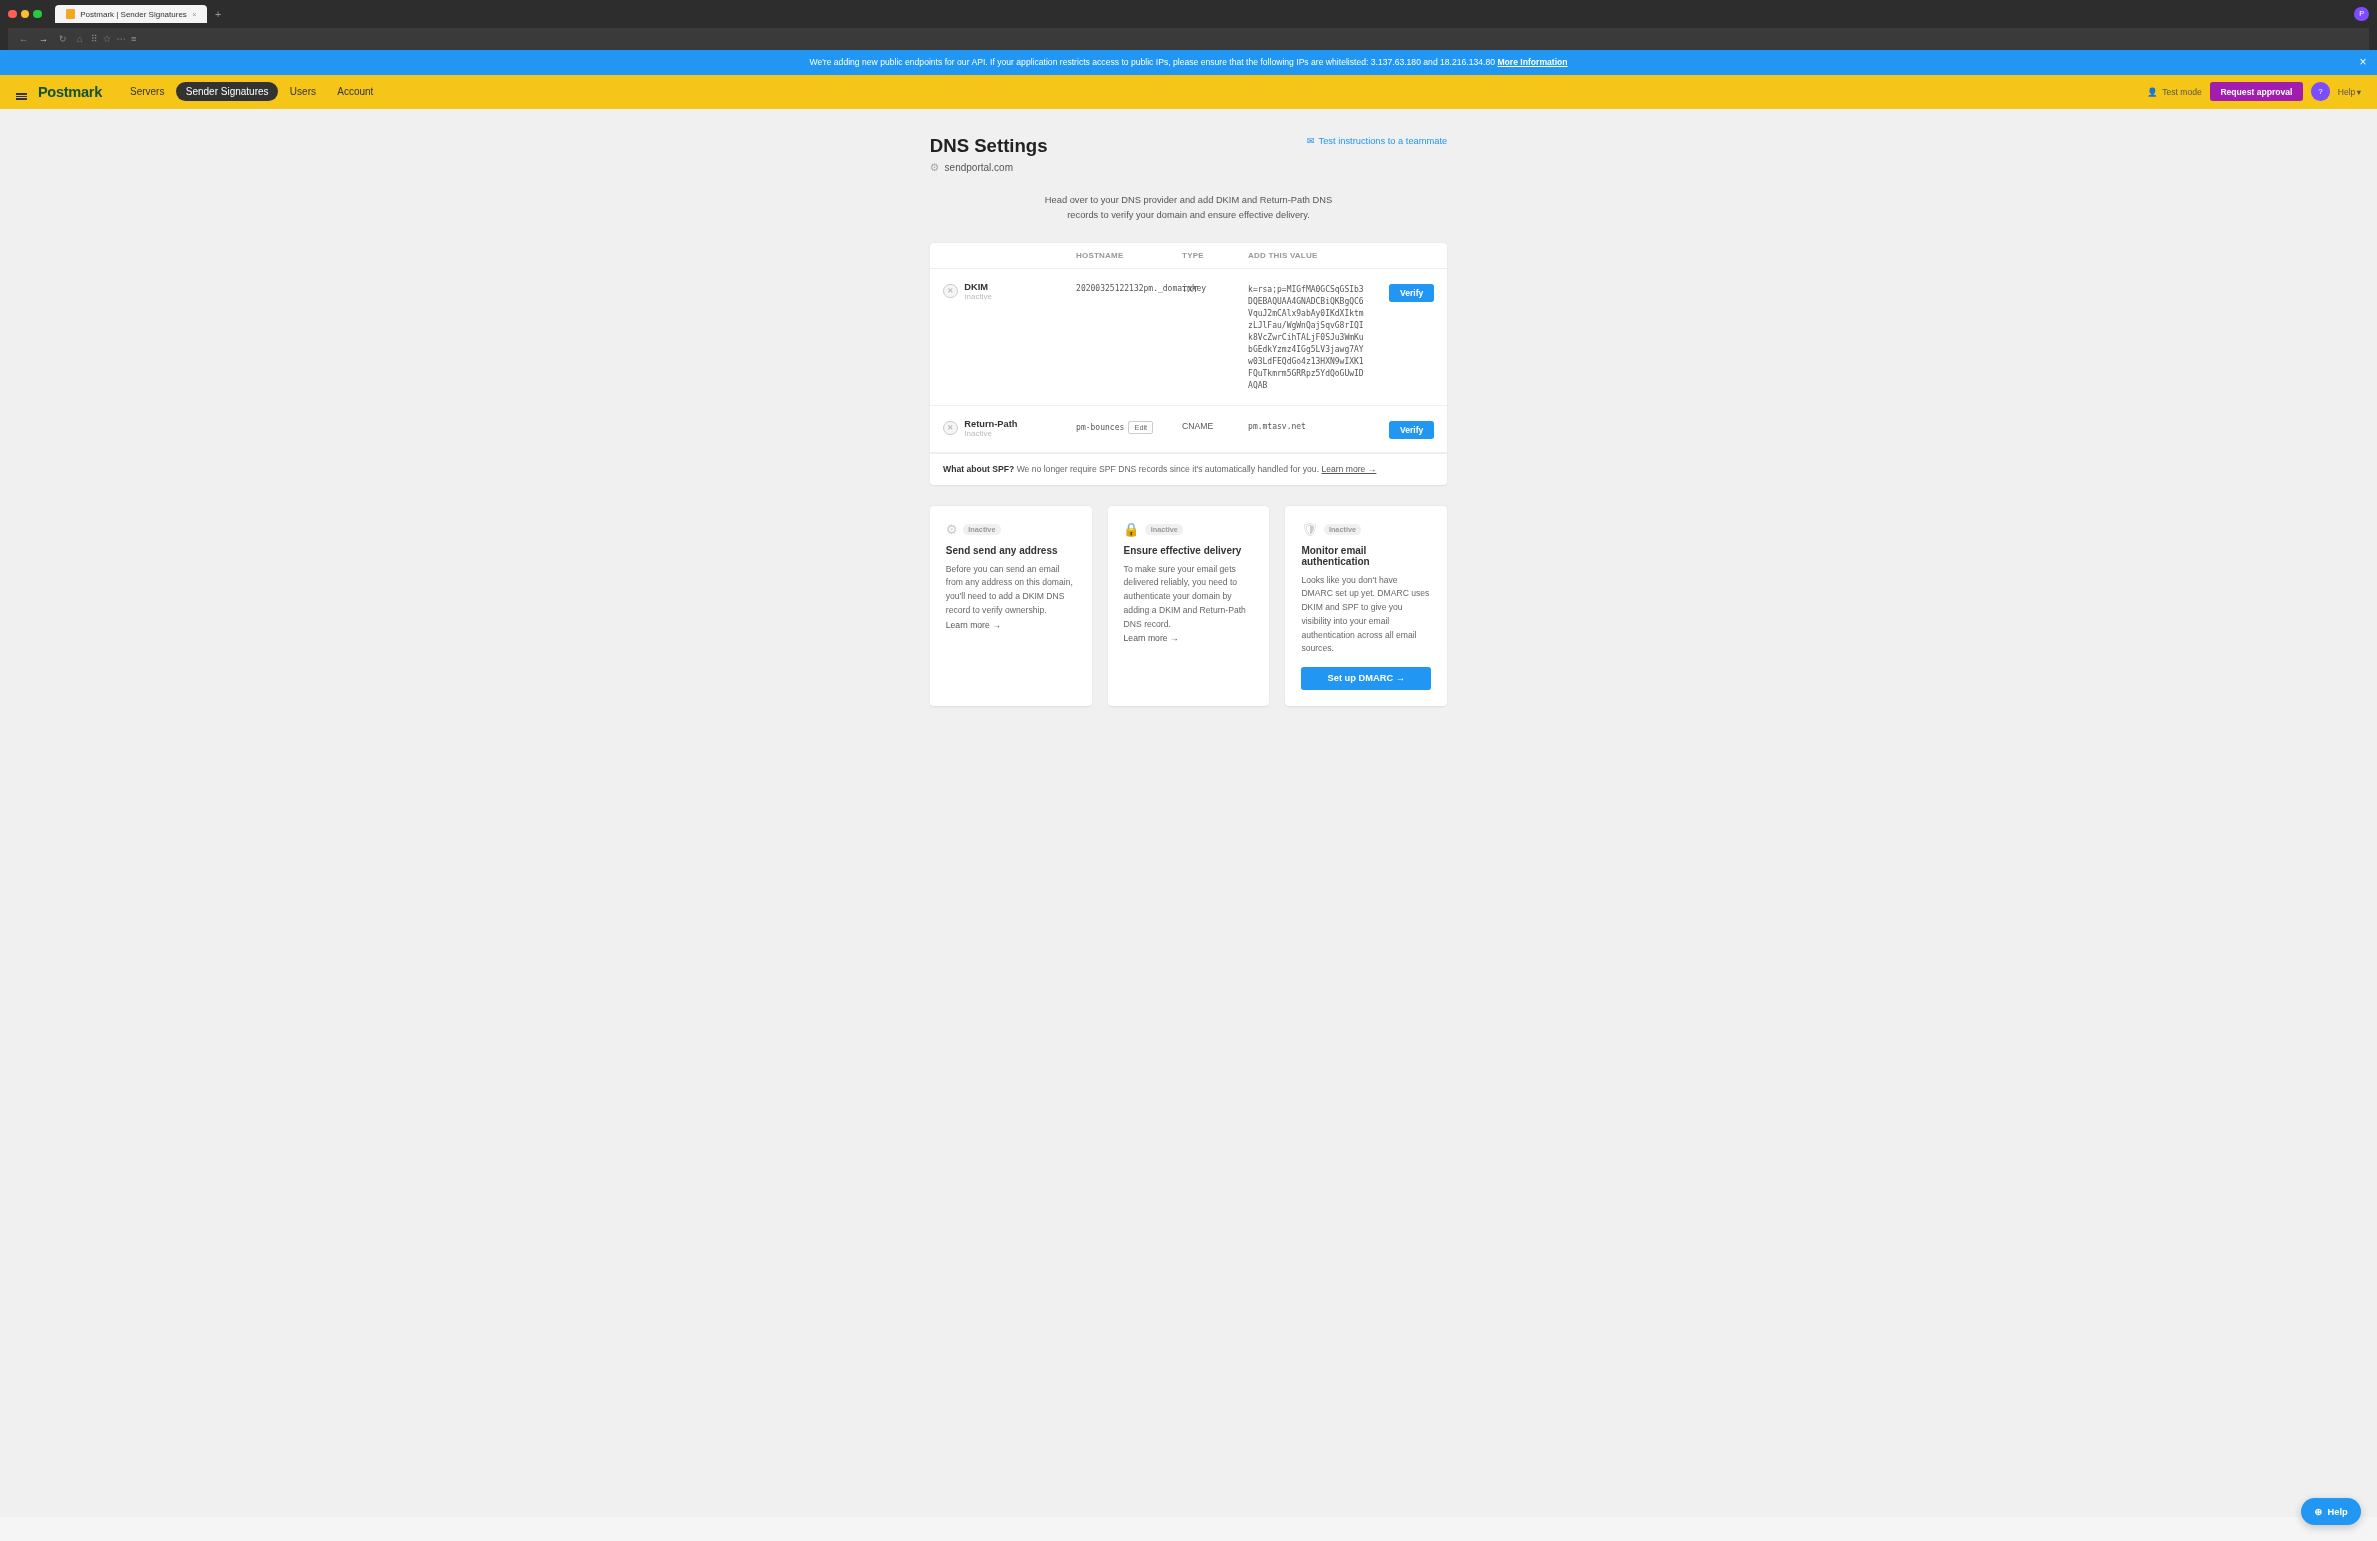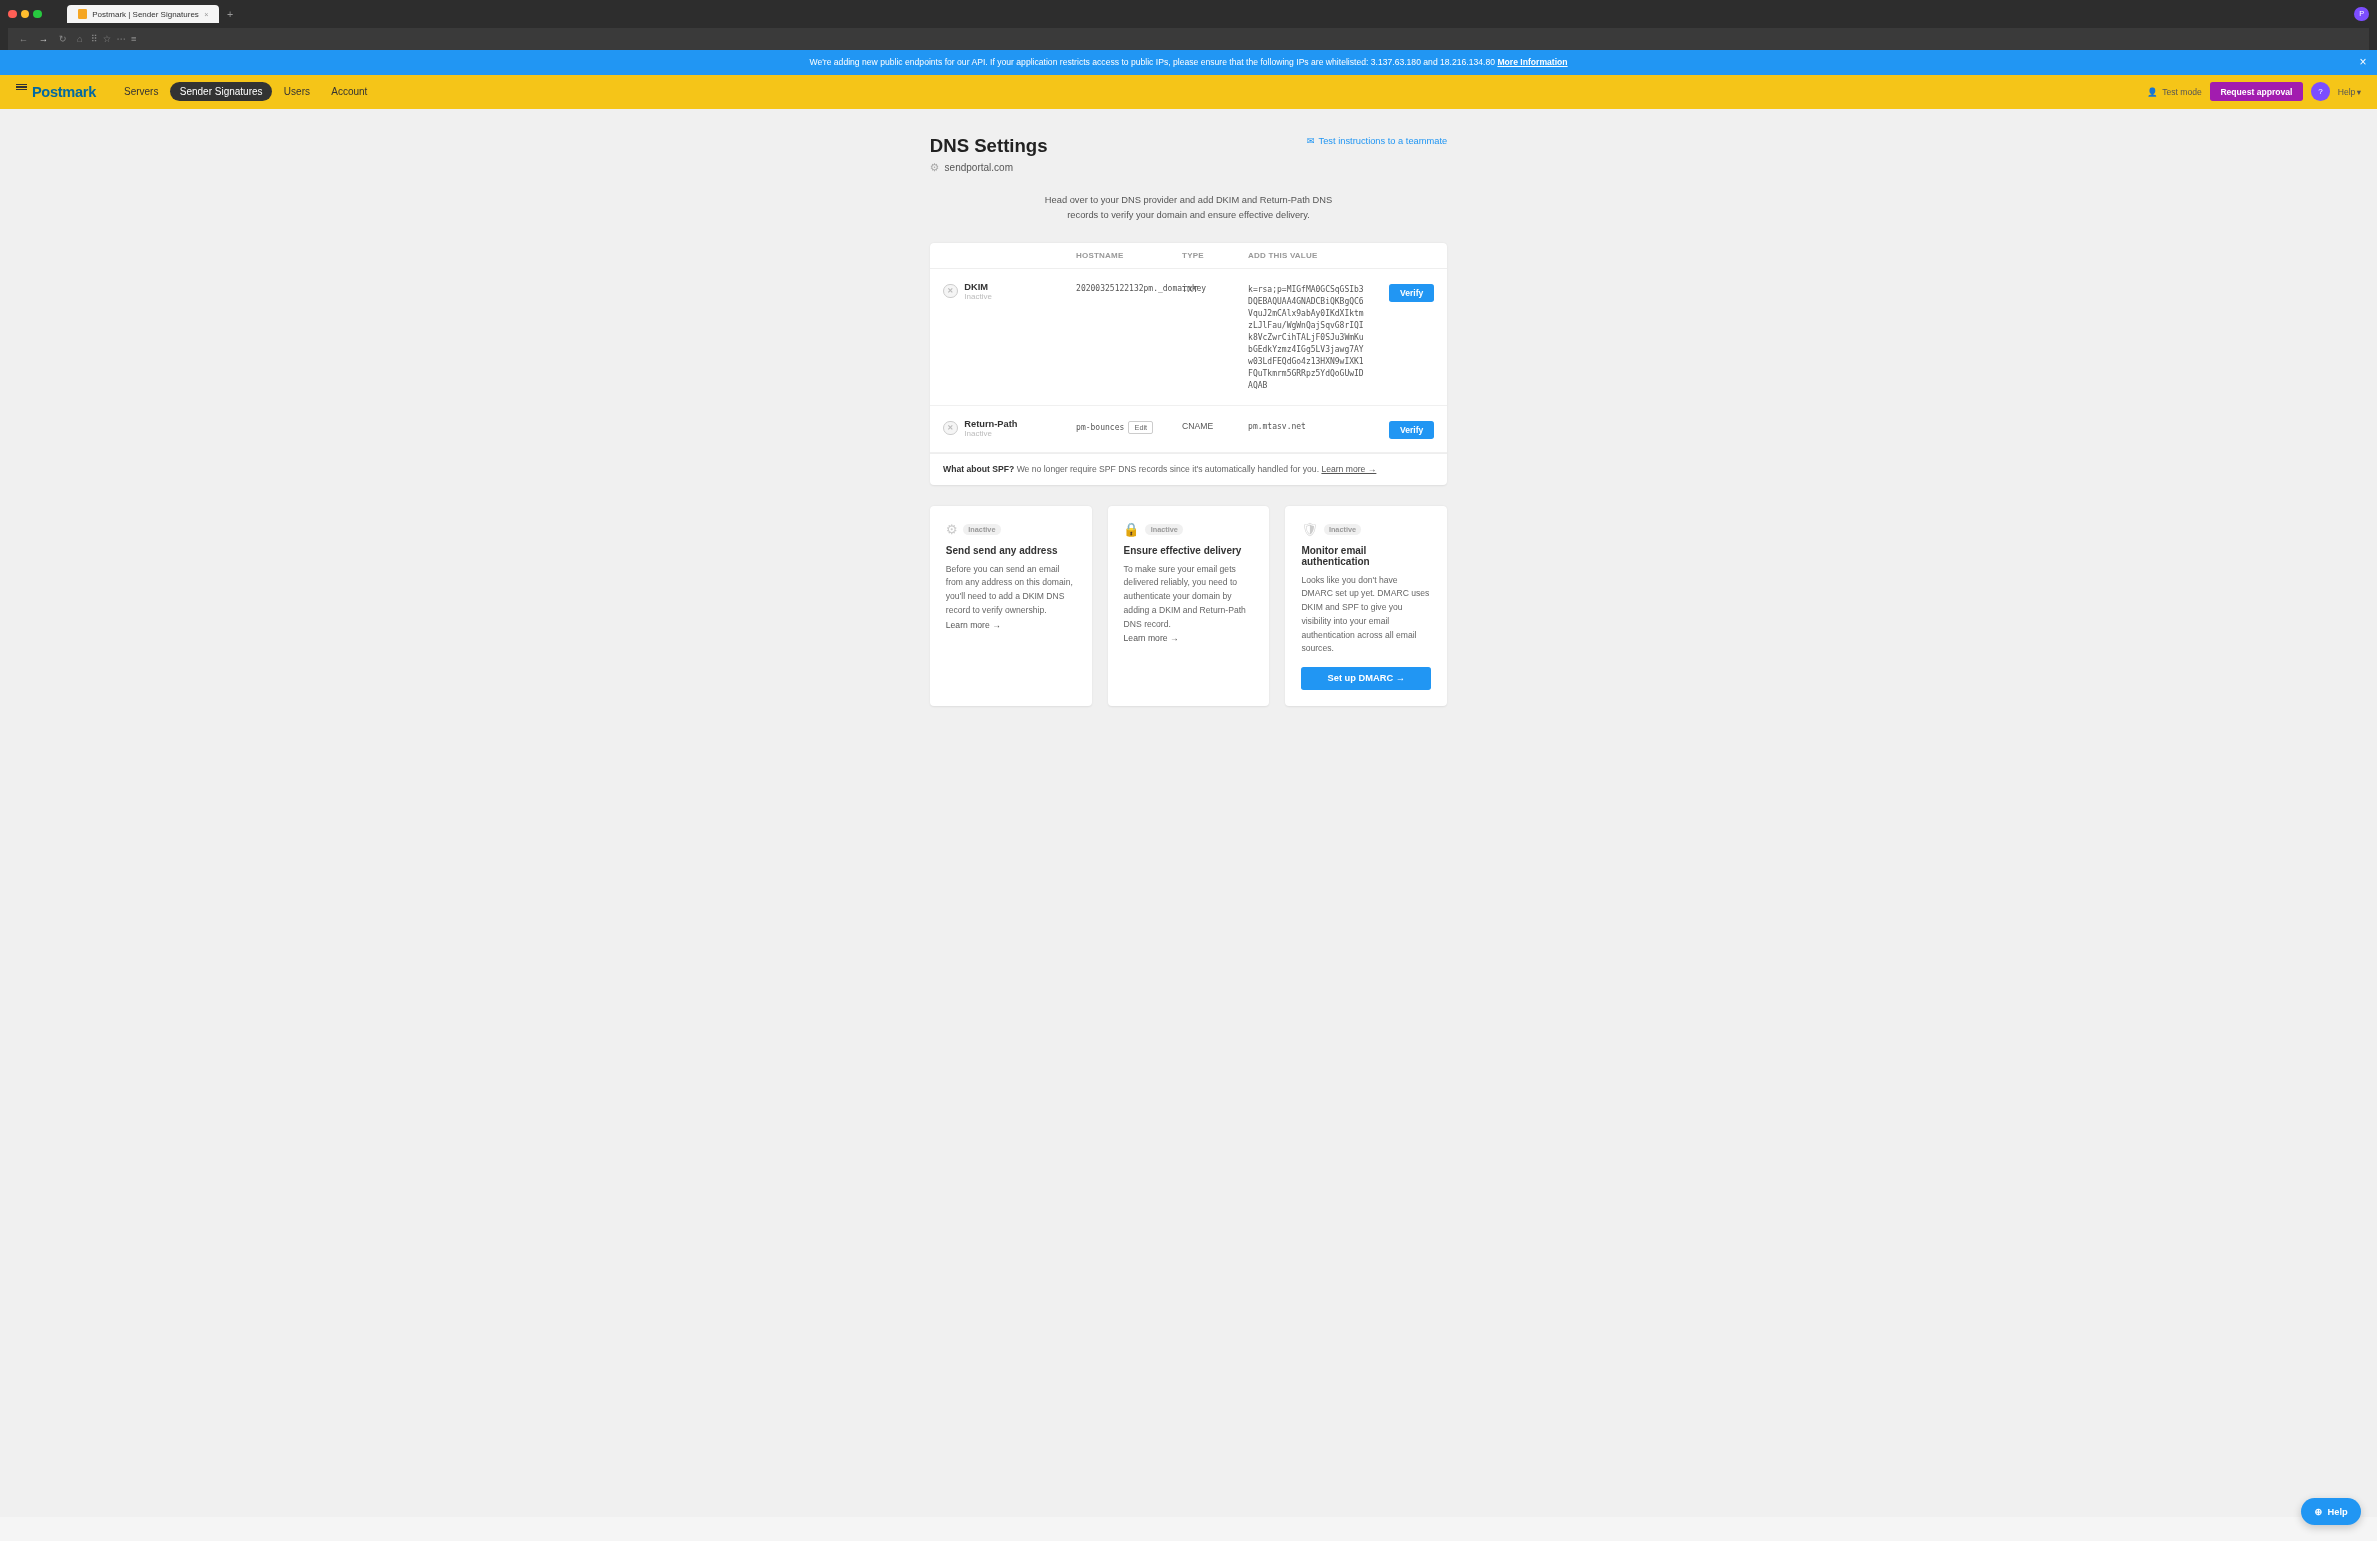--- a/index.html
+++ b/index.html
@@ -19,21 +19,21 @@
     .traffic-lights { display: flex; gap: 4px; align-items: center; }
     .traffic-light {
       width: 8.6px; height: 8.6px; border-radius: 50%;
     }
     .tl-red { background: #ff5f56; }
     .tl-yellow { background: #ffbd2e; }
     .tl-green { background: #27c93f; }
     .tab-bar {
       display: flex;
       align-items: flex-end;
-      margin-left: 20px;
+      margin-left: 8px;
       flex: 1;
     }
     .browser-tab {
       background: #3d3d3d;
       color: #ccc;
       padding: 4px 10.6px;
       border-radius: 4px 4px 0 0;
       font-size: 8px;
       display: flex;
       align-items: center;
@@ -106,26 +106,26 @@
       background: #f5c518;
       display: flex;
       align-items: center;
       padding: 0 16px;
       height: 34px;
       gap: 2.7px;
     }
     .nav-logo {
       font-size: 14.6px;
       font-weight: 700;
-      color: #0369a1;
+      color: #14532d;
       margin-right: 16px;
       letter-spacing: -0.3px;
       display: flex;
-      align-items: flex-start;
-      gap: 4px;
+      align-items: flex-end;
+      gap: 10px;
     }
     .nav-logo-lines { display: flex; flex-direction: column; gap: 1.3px; margin-right: 1.3px; }
     .nav-logo-line { width: 10.6px; height: 1.3px; background: #333; }
     .nav-item {
       padding: 4px 9.3px;
       font-size: 10px;
       color: #333;
       cursor: pointer;
       border-radius: 13.3px;
       font-weight: 500;

